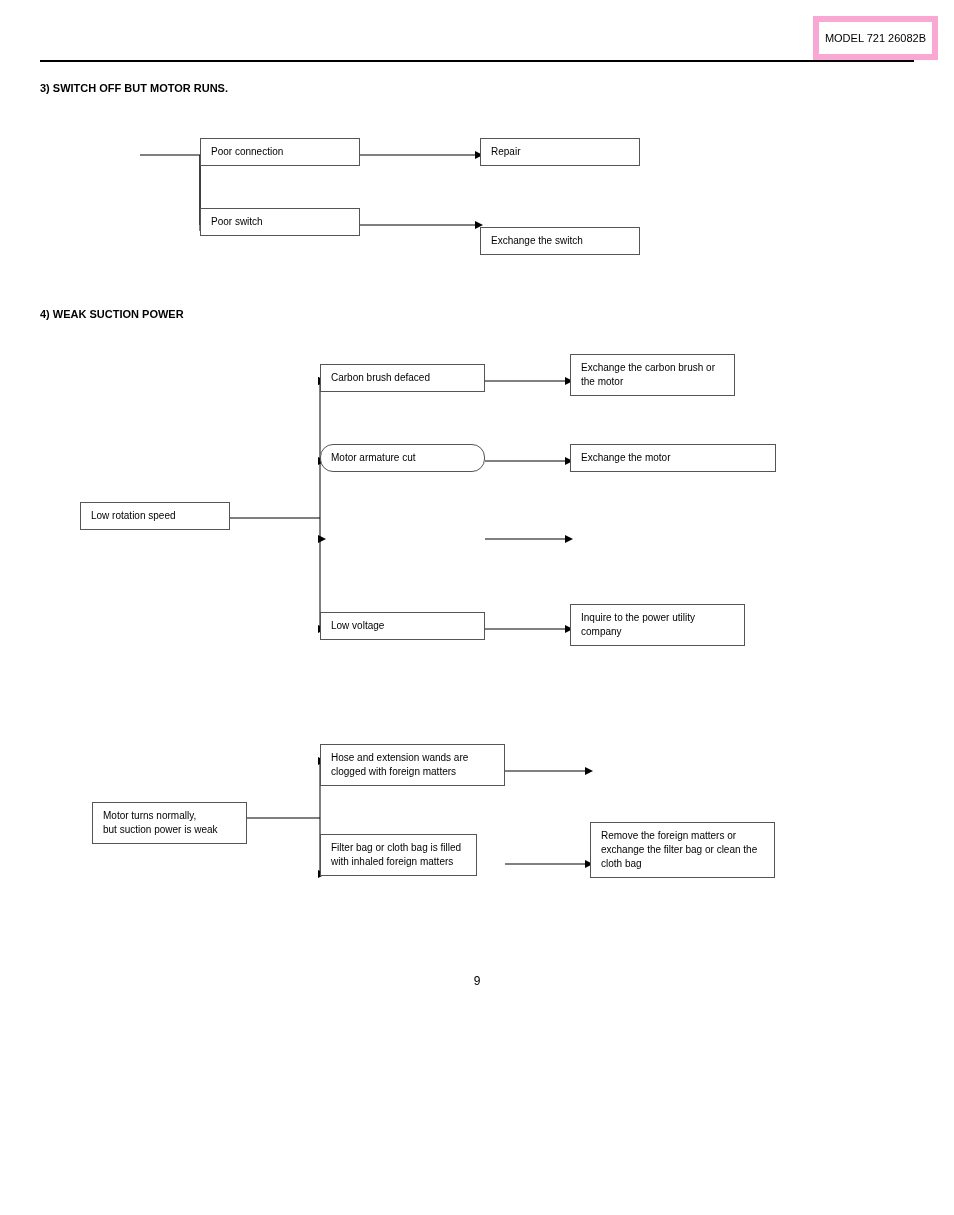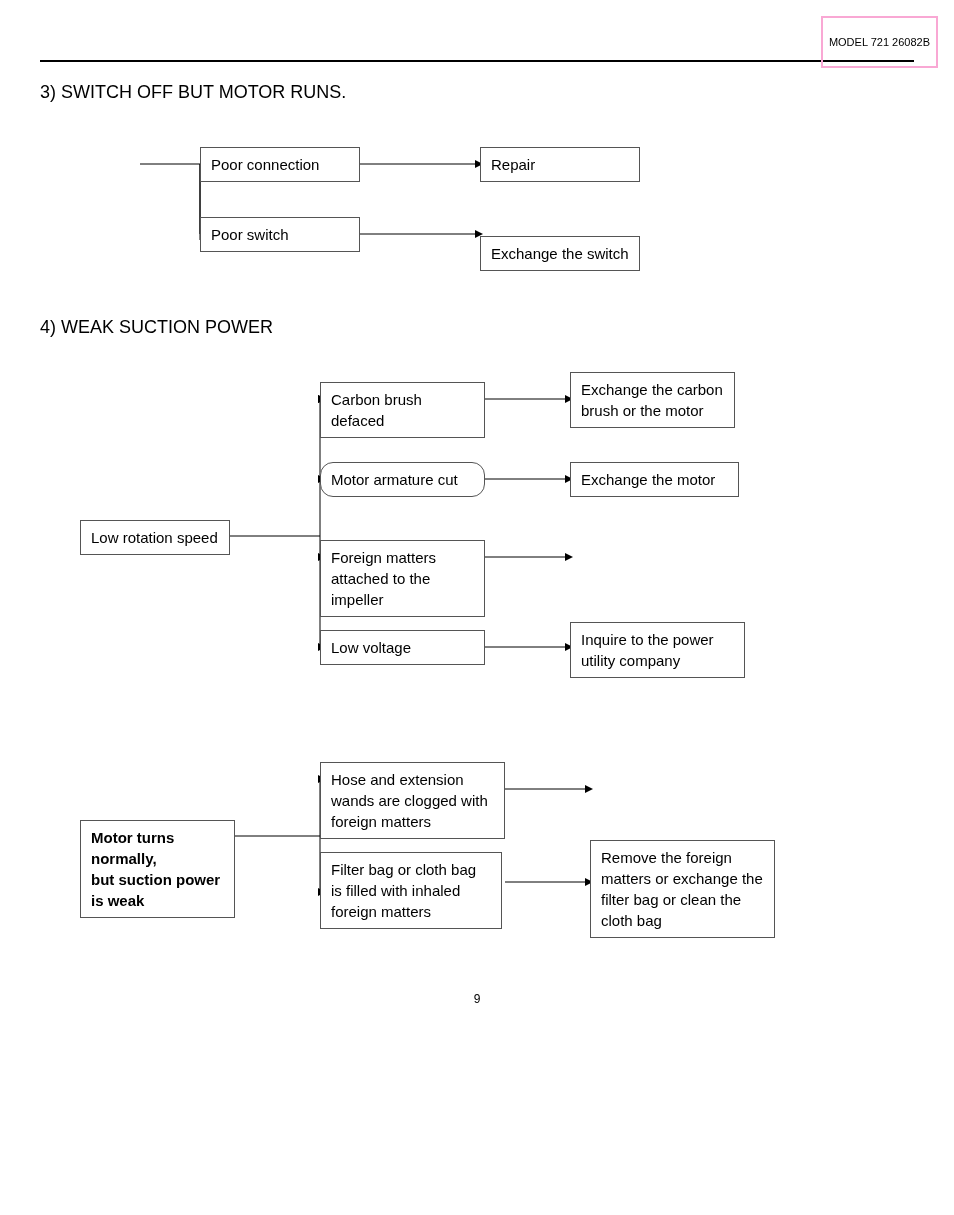--- a/index.html
+++ b/index.html
@@ -13,43 +13,43 @@
       position: relative;
     }
     .page {
       padding: 20px 40px 40px 40px;
       position: relative;
     }
     .model-badge {
       position: absolute;
       top: 16px;
       right: 16px;
-      border: 2px solid #f9a8d4;
-      padding: 18px 6px;
+      border: 6px solid #f9a8d4;
+      padding: 10px 6px;
       font-size: 11px;
     }
     .top-line {
       border-top: 2px solid #000;
       margin-top: 40px;
       margin-bottom: 20px;
     }
     .section-title {
-      font-size: 18px;
-      font-weight: normal;
+      font-size: 11px;
+      font-weight: bold;
       margin-bottom: 24px;
     }
     .diagram-area {
       position: relative;
       margin-bottom: 30px;
     }
     .box {
       border: 1px solid #555;
       padding: 6px 10px;
       display: inline-block;
-      font-size: 15px;
+      font-size: 10px;
       background: #fff;
       min-width: 120px;
       text-align: left;
       line-height: 1.4;
     }
     
     .section3-diagram {
       position: relative;
       height: 160px;
       margin-left: 60px;
@@ -127,21 +127,21 @@
     .section4-diagram .box-exchange-carbon {
       position: absolute;
       top: 10px;
       left: 510px;
       width: 165px;
     }
     .section4-diagram .box-exchange-motor {
       position: absolute;
       top: 100px;
       left: 510px;
-      width: 169px;
+      width: 206px;
     }
     .section4-diagram .box-remove-foreign {
       position: absolute;
       top: 183px;
       left: 510px;
       width: 175px;
     }
     .section4-diagram .box-inquire {
       position: absolute;
       top: 260px;
@@ -151,35 +151,34 @@
     
     .section4b-diagram {
       position: relative;
       height: 200px;
       margin-left: 20px;
       margin-top: 20px;
     }
     .section4b-diagram .box-motor-normal {
       position: absolute;
       top: 68px;
-      left: 20px;
+      left: 32px;
       width: 155px;
-      font-weight: bold;
     }
     .section4b-diagram .box-hose-clogged {
       position: absolute;
       top: 10px;
       left: 260px;
       width: 185px;
     }
     .section4b-diagram .box-filter-bag {
       position: absolute;
       top: 100px;
       left: 260px;
-      width: 182px;
+      width: 157px;
     }
     .section4b-diagram .box-remove-hose {
       position: absolute;
       top: 10px;
       left: 530px;
       width: 185px;
     }
     .section4b-diagram .box-remove-filter {
       position: absolute;
       top: 88px;
@@ -267,21 +266,20 @@
       <line x1="425" y1="195" x2="508" y2="195" stroke="#000" stroke-width="1"></line>
       <polygon points="505,191 513,195 505,199" fill="#000"></polygon>
 
       <line x1="425" y1="285" x2="508" y2="285" stroke="#000" stroke-width="1"></line>
       <polygon points="505,281 513,285 505,289" fill="#000"></polygon>
     </svg>
 
     <div class="box box-low-rotation">Low rotation speed</div>
     <div class="box box-carbon">Carbon brush defaced</div>
     <div class="box box-motor-armature">Motor armature cut</div>
-    <div class="box box-foreign-impeller">Foreign matters attached to the impeller</div>
     <div class="box box-low-voltage">Low voltage</div>
     <div class="box box-exchange-carbon">Exchange the carbon brush or the motor</div>
     <div class="box box-exchange-motor">Exchange the motor</div>
     <div class="box box-inquire">Inquire to the power utility company</div>
   </div>
 
   <div class="diagram-area section4b-diagram">
     <svg class="diagram-svg">
 
       <line x1="175" y1="84" x2="260" y2="84" stroke="#000" stroke-width="1"></line>

